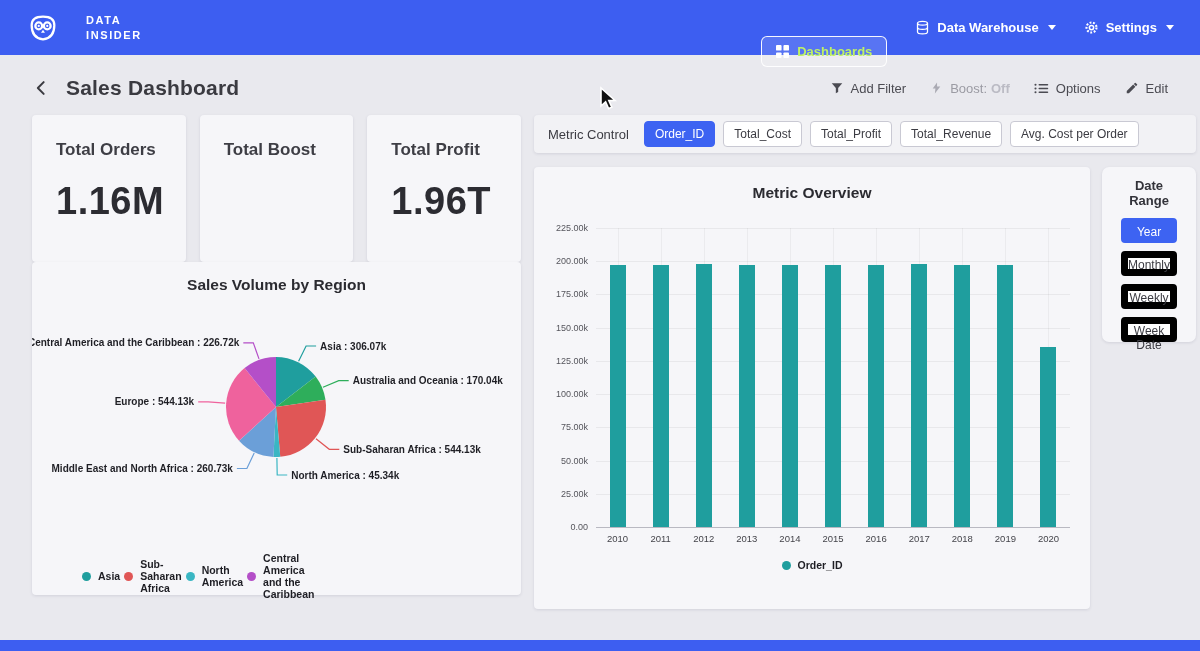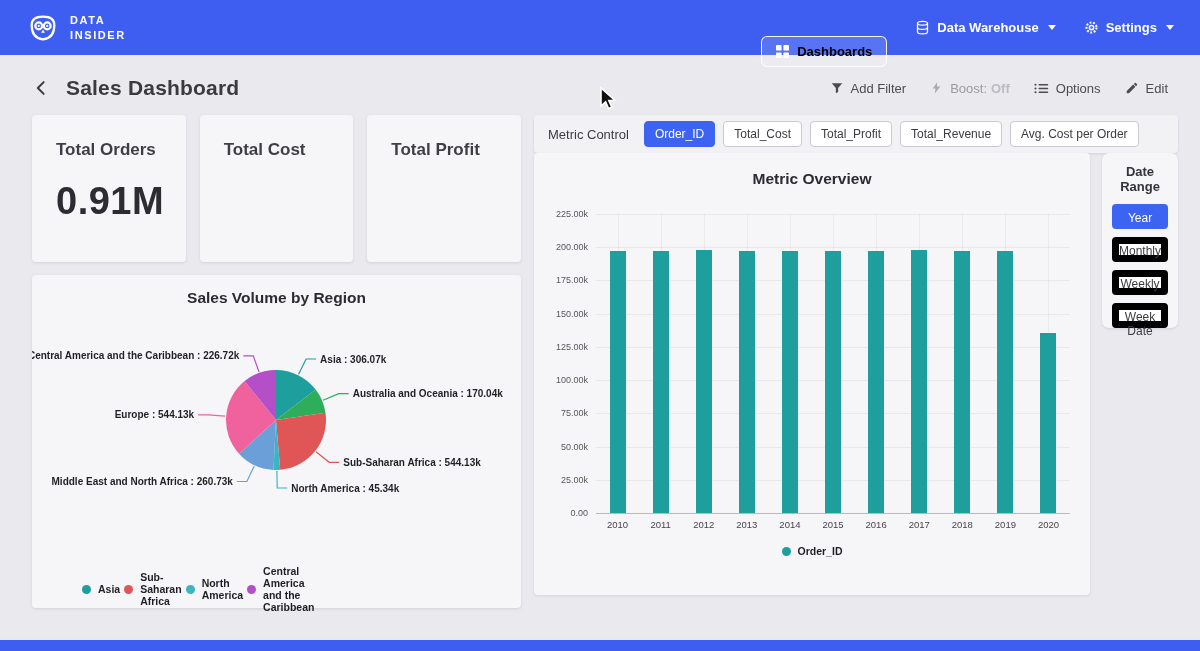--- a/index.html
+++ b/index.html
@@ -5,38 +5,38 @@
   * { margin:0; padding:0; box-sizing:border-box; }
   html,body { width:1200px; height:651px; }
   body {
     font-family:"Liberation Sans", sans-serif;
     background:#e9e9ee;
     position:relative;
     overflow:hidden;
   }
   
   .navbar { height:55px; background:#3d5ef1; display:flex; align-items:center; justify-content:space-between; padding:0 26px; }
-  .brand { display:flex; align-items:center; gap:10px; }
+  .brand { display:flex; align-items:center; gap:26px; }
   .brand-text { color:#fff; font-size:11px; font-weight:bold; letter-spacing:1.6px; line-height:1.35; }
   .nav-right { display:flex; align-items:center; gap:28px; }
-  .nav-btn { display:flex; align-items:center; gap:8px; background:rgba(255,255,255,.14); border:1.5px solid rgba(255,255,255,.95); border-radius:6px; padding:7px 14px; color:#000000; font-size:13px; font-weight:bold; cursor:pointer; font-family:inherit;margin-top:47px; }
+  .nav-btn { display:flex; align-items:center; gap:8px; background:rgba(255,255,255,.14); border:1.5px solid rgba(255,255,255,.95); border-radius:6px; padding:7px 14px; color:#bef264; font-size:13px; font-weight:bold; cursor:pointer; font-family:inherit;margin-top:47px; }
   .nav-item { display:flex; align-items:center; gap:7px; color:#fff; font-size:13px; font-weight:bold; cursor:pointer; }
   .caret { width:0; height:0; border-left:4px solid transparent; border-right:4px solid transparent; border-top:5px solid #fff; margin-left:2px; }
   
   .page-header { display:flex; align-items:center; padding:21px 32px 15px 30px; }
   .back-btn { background:none; border:none; cursor:pointer; display:flex; align-items:center; padding:2px; }
   .page-title { font-size:21px; font-weight:bold; color:#3a3a40; margin-left:12px; letter-spacing:.2px; }
   .header-actions { margin-left:auto; display:flex; align-items:center; gap:24px; }
   .h-action { display:flex; align-items:center; gap:7px; background:none; border:none; font-family:inherit; font-size:13px; color:#4b4b52; cursor:pointer; }
   .h-action .muted { color:#9b9ba3; }
   .h-action .muted-light { color:#bbbbc4; margin-left:-3px;font-weight:bold; }
   
   .main { display:flex; gap:13px; padding:0 32px; }
-  .left-col { width:489px; display:flex; flex-direction:column; gap:13px; }
-  .right-col { flex:1; display:flex; flex-direction:column; }
+  .left-col { width:489px; display:flex; flex-direction:column; }
+  .right-col { flex:1; display:flex; flex-direction:column; gap:14px; }
   .card { background:#f6f6f9; border-radius:4px; box-shadow:0 1px 3px rgba(60,60,90,.13); }
   
   .kpi-row { display:flex; gap:14px; }
   .kpi-card { flex:1; height:147px; padding:25px 10px 0 24px; }
   .kpi-label { font-size:17px; font-weight:bold; color:#3e3e45; margin-bottom:20px; }
   .kpi-value { font-size:38px; font-weight:bold; color:#2c2c32; letter-spacing:.5px; }
   
   .pie-card { height:333px; padding:14px 0 0; }
   .chart-title { text-align:center; font-size:15.5px; font-weight:bold; color:#2b2b31; }
   #pie-svg { display:block; margin:2px auto 0; }
@@ -60,21 +60,21 @@
   .gridline.zero { background:#b9b9c2; }
   .ytick { position:absolute; right:calc(100% + 8px); transform:translateY(-50%); font-size:9px; color:#55555c; white-space:nowrap; }
   .bars-row { position:absolute; left:0; right:0; top:0; bottom:0; display:flex; align-items:flex-end; }
   .bar-slot { flex:1; position:relative; height:100%; display:flex; align-items:flex-end; justify-content:center; }
   .vline { position:absolute; left:50%; top:0; bottom:0; width:1px; background:rgba(0,0,0,.045); }
   .bar { width:16px; position:relative; z-index:1; }
   .bar-xlabels { display:flex; margin:5px 20px 0 62px; }
   .bar-xlabels span { flex:1; text-align:center; font-size:9.5px; color:#44444a; }
   .bar-legend { display:flex; align-items:center; justify-content:center; gap:7px; margin-top:15px; font-size:10.5px; font-weight:bold; color:#1e1e24; }
   
-  .date-card { flex:1; height:175px; padding:11px 10px;border-radius:7px; }
+  .date-card { flex:1; height:175px; padding:11px 19px;border-radius:7px; }
   .dr-label { text-align:center; font-size:13px; font-weight:bold; color:#33333a; margin-bottom:10px; }
   .date-buttons { display:flex; flex-direction:column; gap:8px; }
   .date-btn { font-family:inherit; font-size:12px; height:25px; background:#fff; border:7px solid #000000; border-radius:4px; color:#3b3b42; cursor:pointer; }
   .date-btn.active { background:#3d63f2; border-color:#3d63f2; color:#fff; }
   
   .footer-strip { position:absolute; left:0; bottom:0; width:100%; height:11px; background:#3d5ef1; }
   
   .cursor { position:absolute; left:598px; top:86px; z-index:50; pointer-events:none; }
 </style>
 </head>
@@ -165,27 +165,28 @@
     </button>
   </div>
 </header>
 
 <main class="main">
 
   <section class="left-col">
     <div class="kpi-row">
       <div class="card kpi-card">
         <div class="kpi-label">Total Orders</div>
-        <div class="kpi-value">0.91M</div>
+        <div class="kpi-value">1.16M</div>
       </div>
       <div class="card kpi-card">
-        <div class="kpi-label">Total Cost</div>
+        <div class="kpi-label">Total Boost</div>
       </div>
       <div class="card kpi-card">
         <div class="kpi-label">Total Profit</div>
+        <div class="kpi-value">1.96T</div>
       </div>
     </div>
 
     <div class="card pie-card">
       <h2 class="chart-title">Sales Volume by Region</h2>
       <svg id="pie-svg" width="489" height="222" viewBox="0 0 489 222">
           <path d="M 244 111 L 244.00 61.00 A 50 50 0 0 1 283.69 80.59 Z" fill="#1f9e9e"></path>
           <polyline points="266.6,65.3 274.1,50.0 284.1,50.0" fill="none" stroke="#1f9e9e" stroke-width="1.2"></polyline>
           <text x="288.1" y="53.5" text-anchor="start" class="pie-label">Asia : 306.07k</text>
           <path d="M 244 111 L 283.69 80.59 A 50 50 0 0 1 293.48 103.81 Z" fill="#2eae5b"></path>

